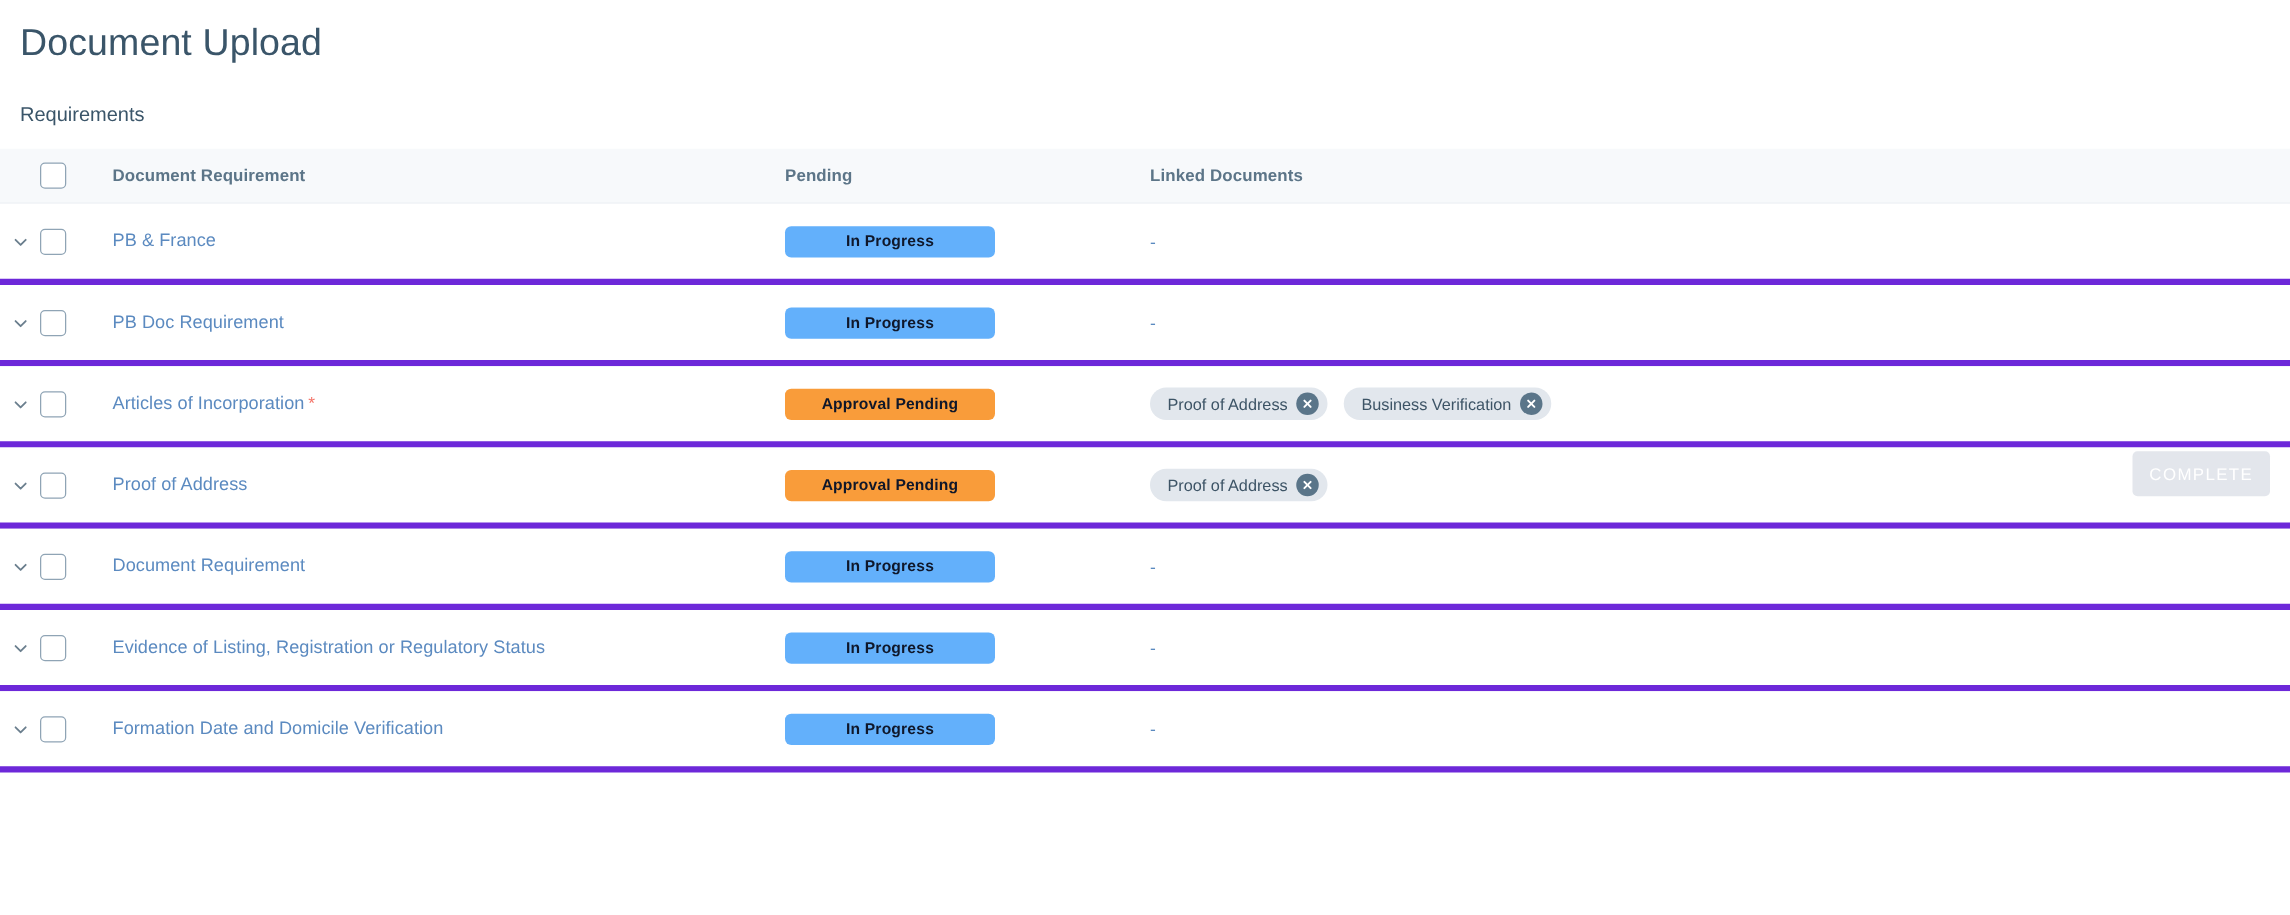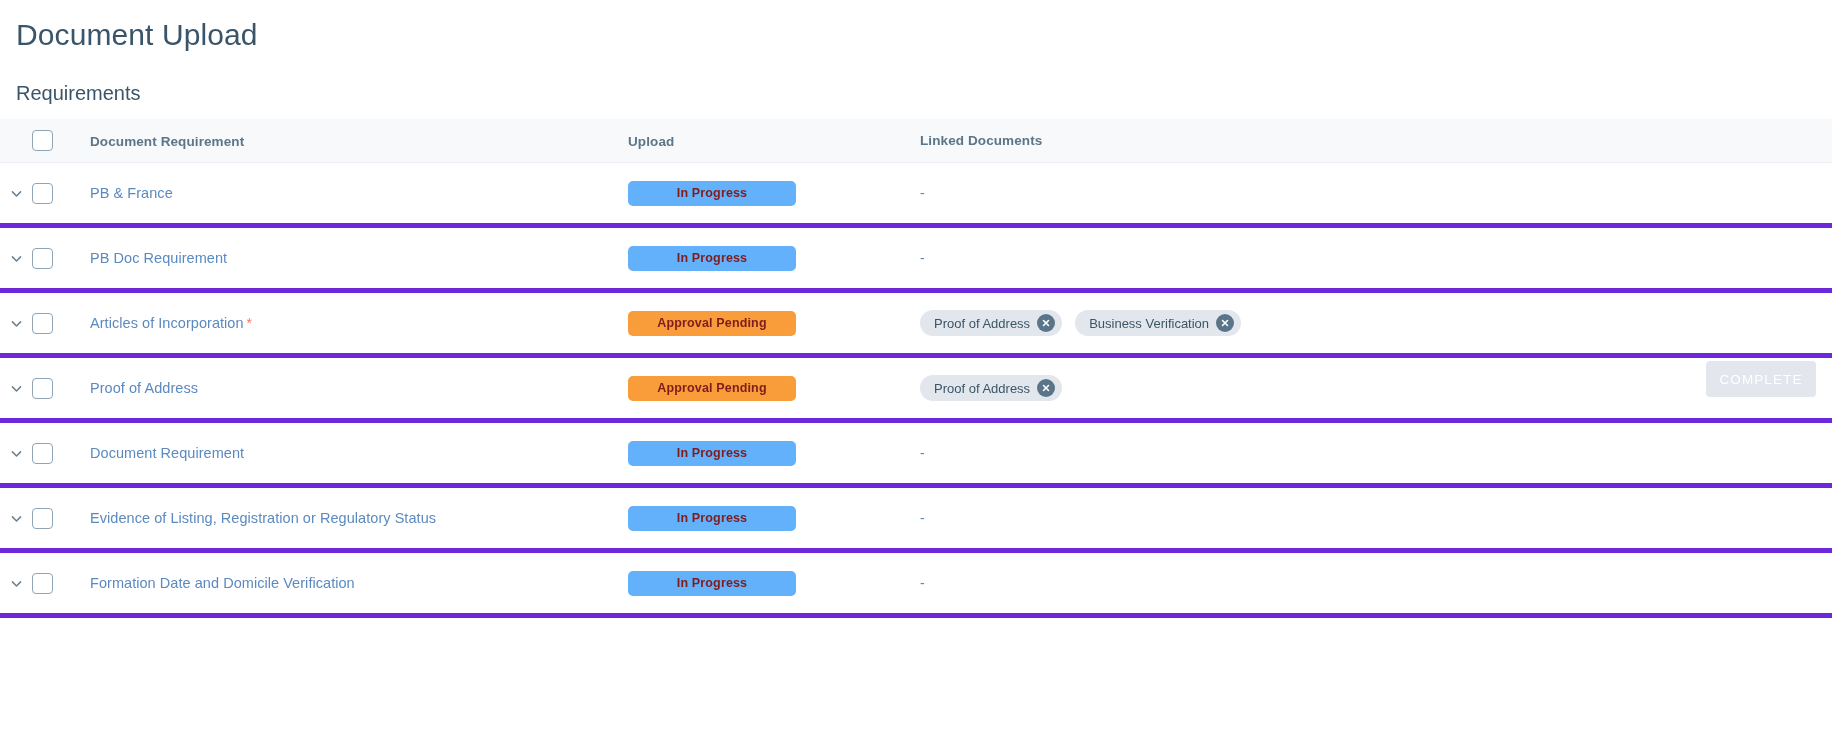--- a/index.html
+++ b/index.html
@@ -31,21 +31,21 @@
     font-size: 30px;
     font-weight: 400;
     color: #3a5569;
     letter-spacing: 0.1px;
     line-height: 38px;
   }
   .section-title {
     position: absolute;
     left: 16px;
     top: 80px;
-    font-size: 20px;
+    font-size: 16px;
     font-weight: 400;
     color: #3a5569;
     line-height: 26px;
   }
 
   
   .table {
     position: absolute;
     left: 0;
     top: 119px;
@@ -119,21 +119,21 @@
   
   .status {
     display: inline-flex;
     align-items: center;
     justify-content: center;
     width: 168px;
     height: 25px;
     border-radius: 5px;
     font-size: 12.5px;
     font-weight: bold;
-    color: #7f1d1d;
+    color: #0f172a;
     letter-spacing: 0.15px;
   }
   .status.in-progress { background: #63b0fb; }
   .status.approval-pending { background: #f99c3a; }
 
   
   .dash {
     font-size: 14px;
     color: #5b8ac0;
   }
@@ -197,21 +197,21 @@
 
     <div class="thead">
       <div class="head-offset-chevron"></div>
       <div class="c-check">
         <div class="checkbox"></div>
       </div>
       <div class="c-name">
         <span class="th">Document Requirement</span>
       </div>
       <div class="c-status">
-        <span class="th">Upload</span>
+        <span class="th">Pending</span>
       </div>
       <div class="c-linked">
         <span class="th">Linked Documents</span>
       </div>
     </div>
 
     <div id="tbody">
         <div class="row">
           <div class="c-chevron">
             <span>

